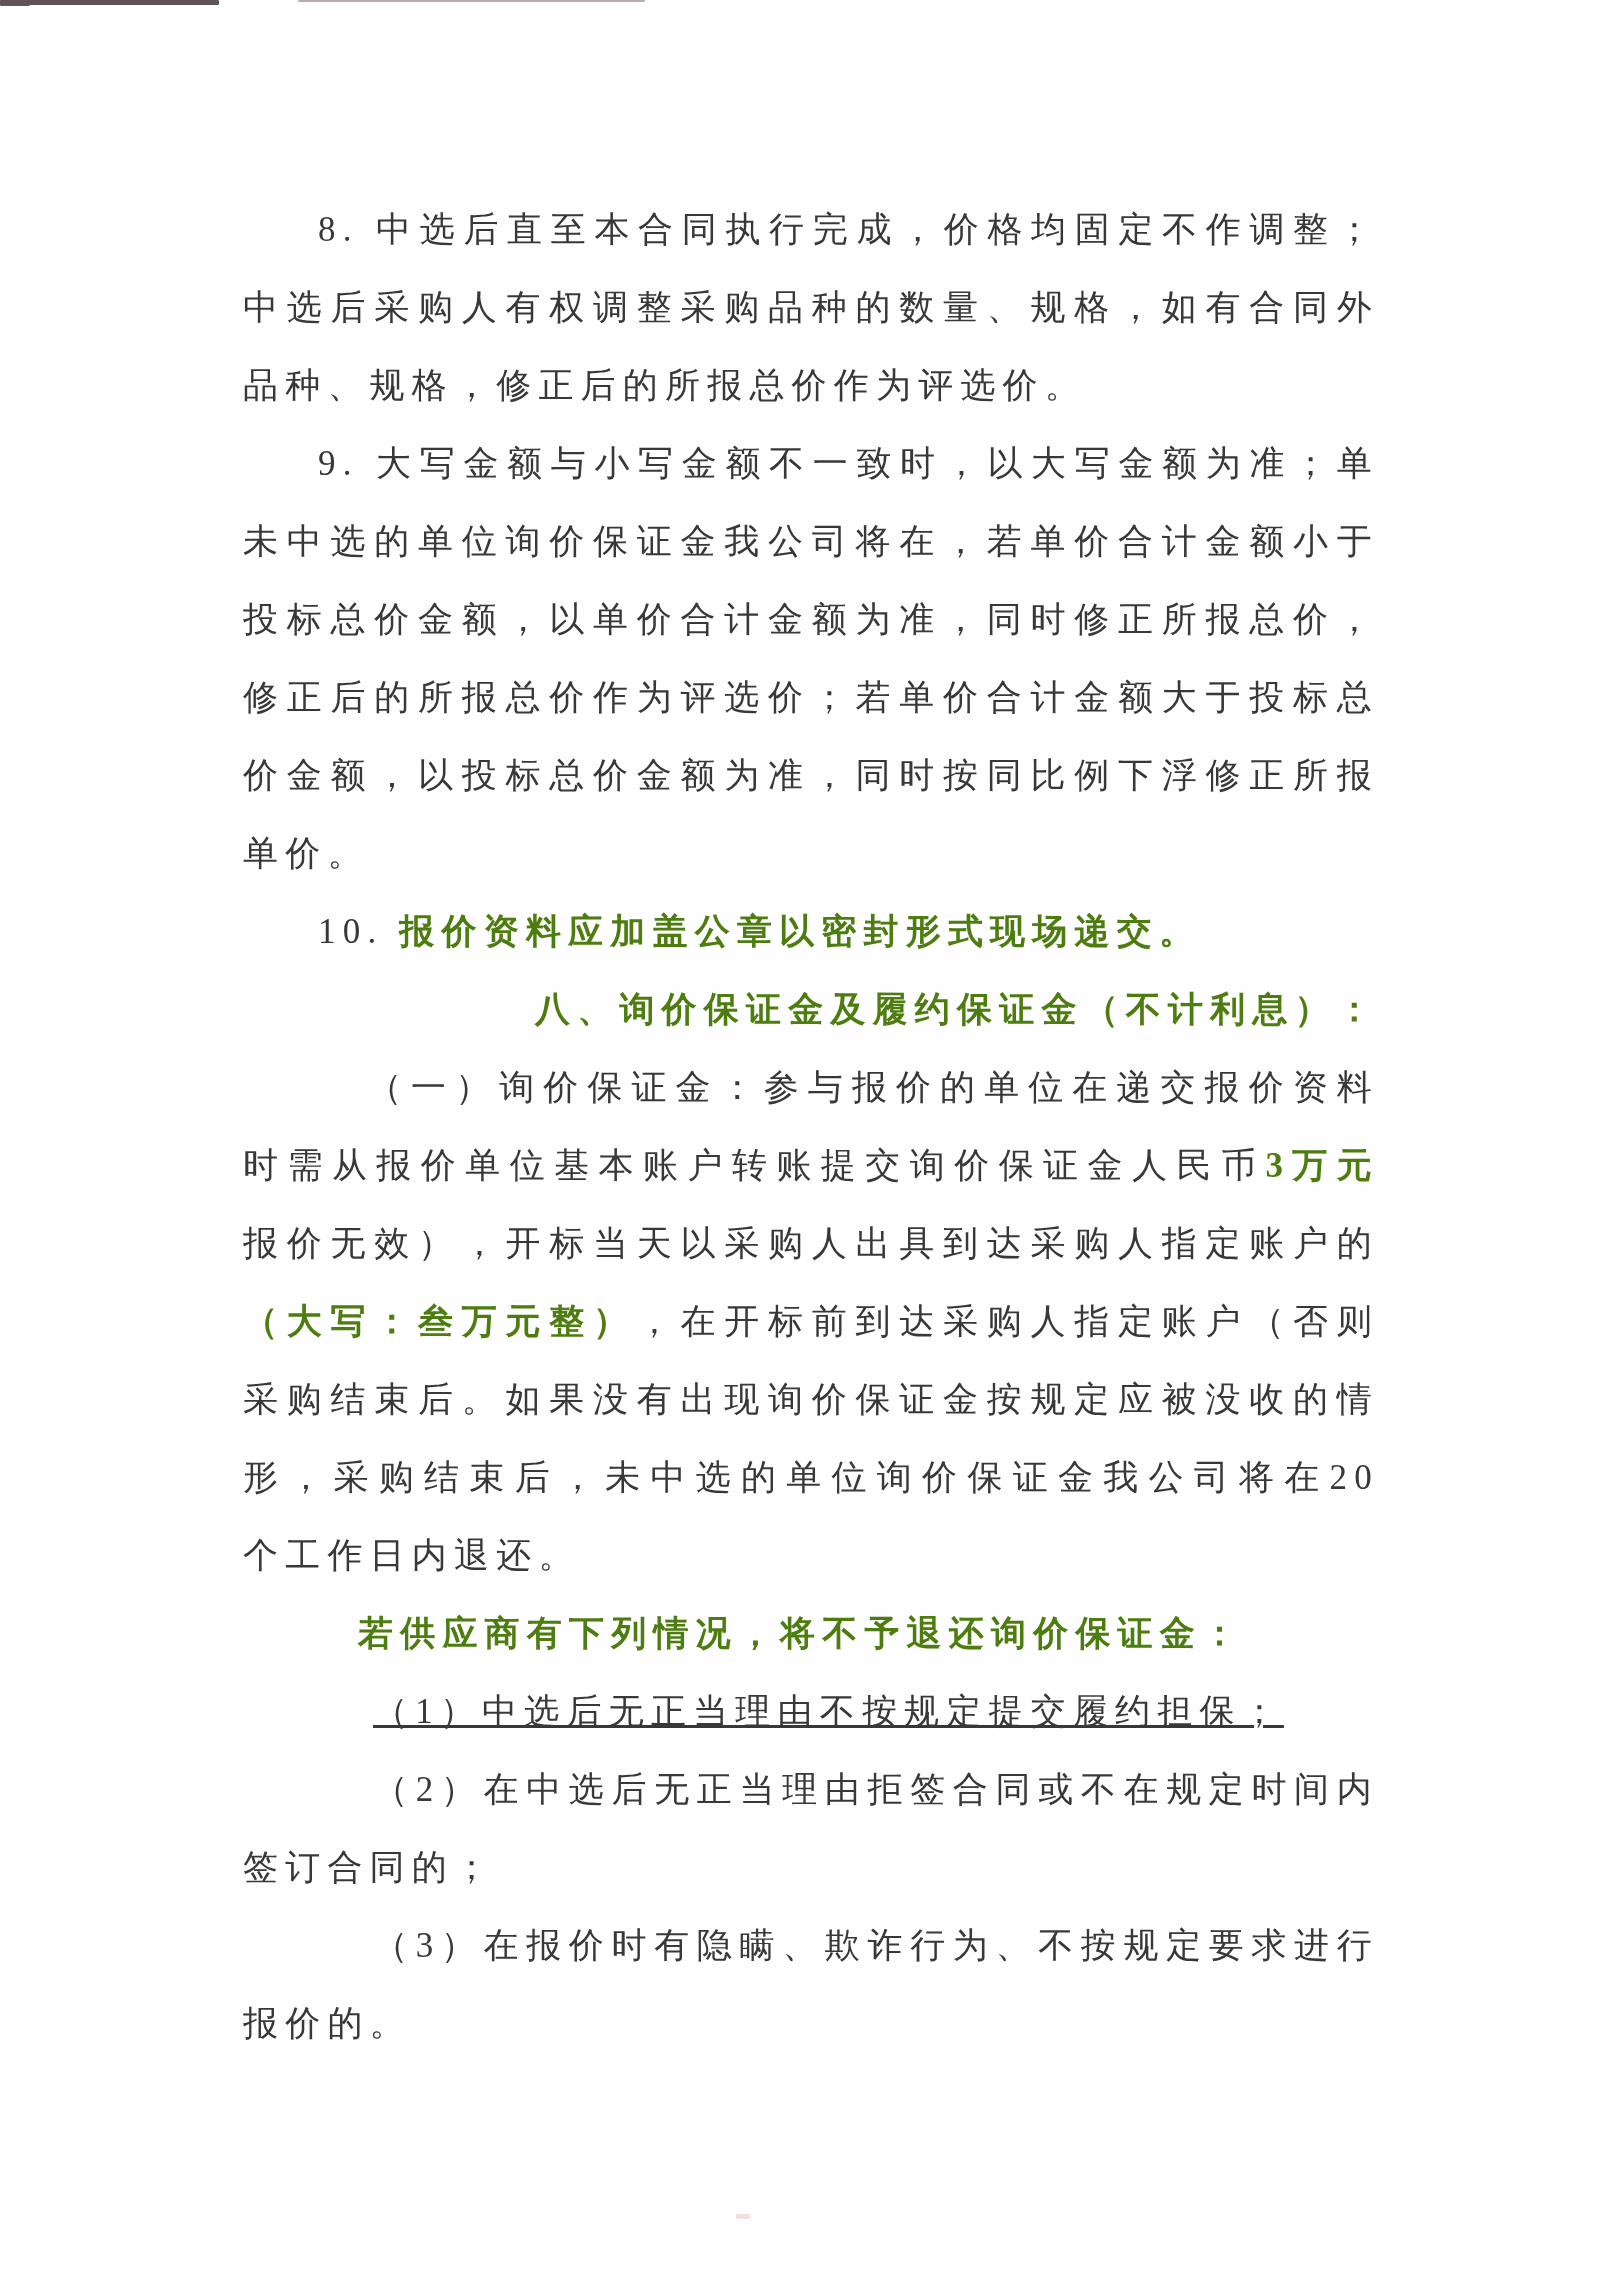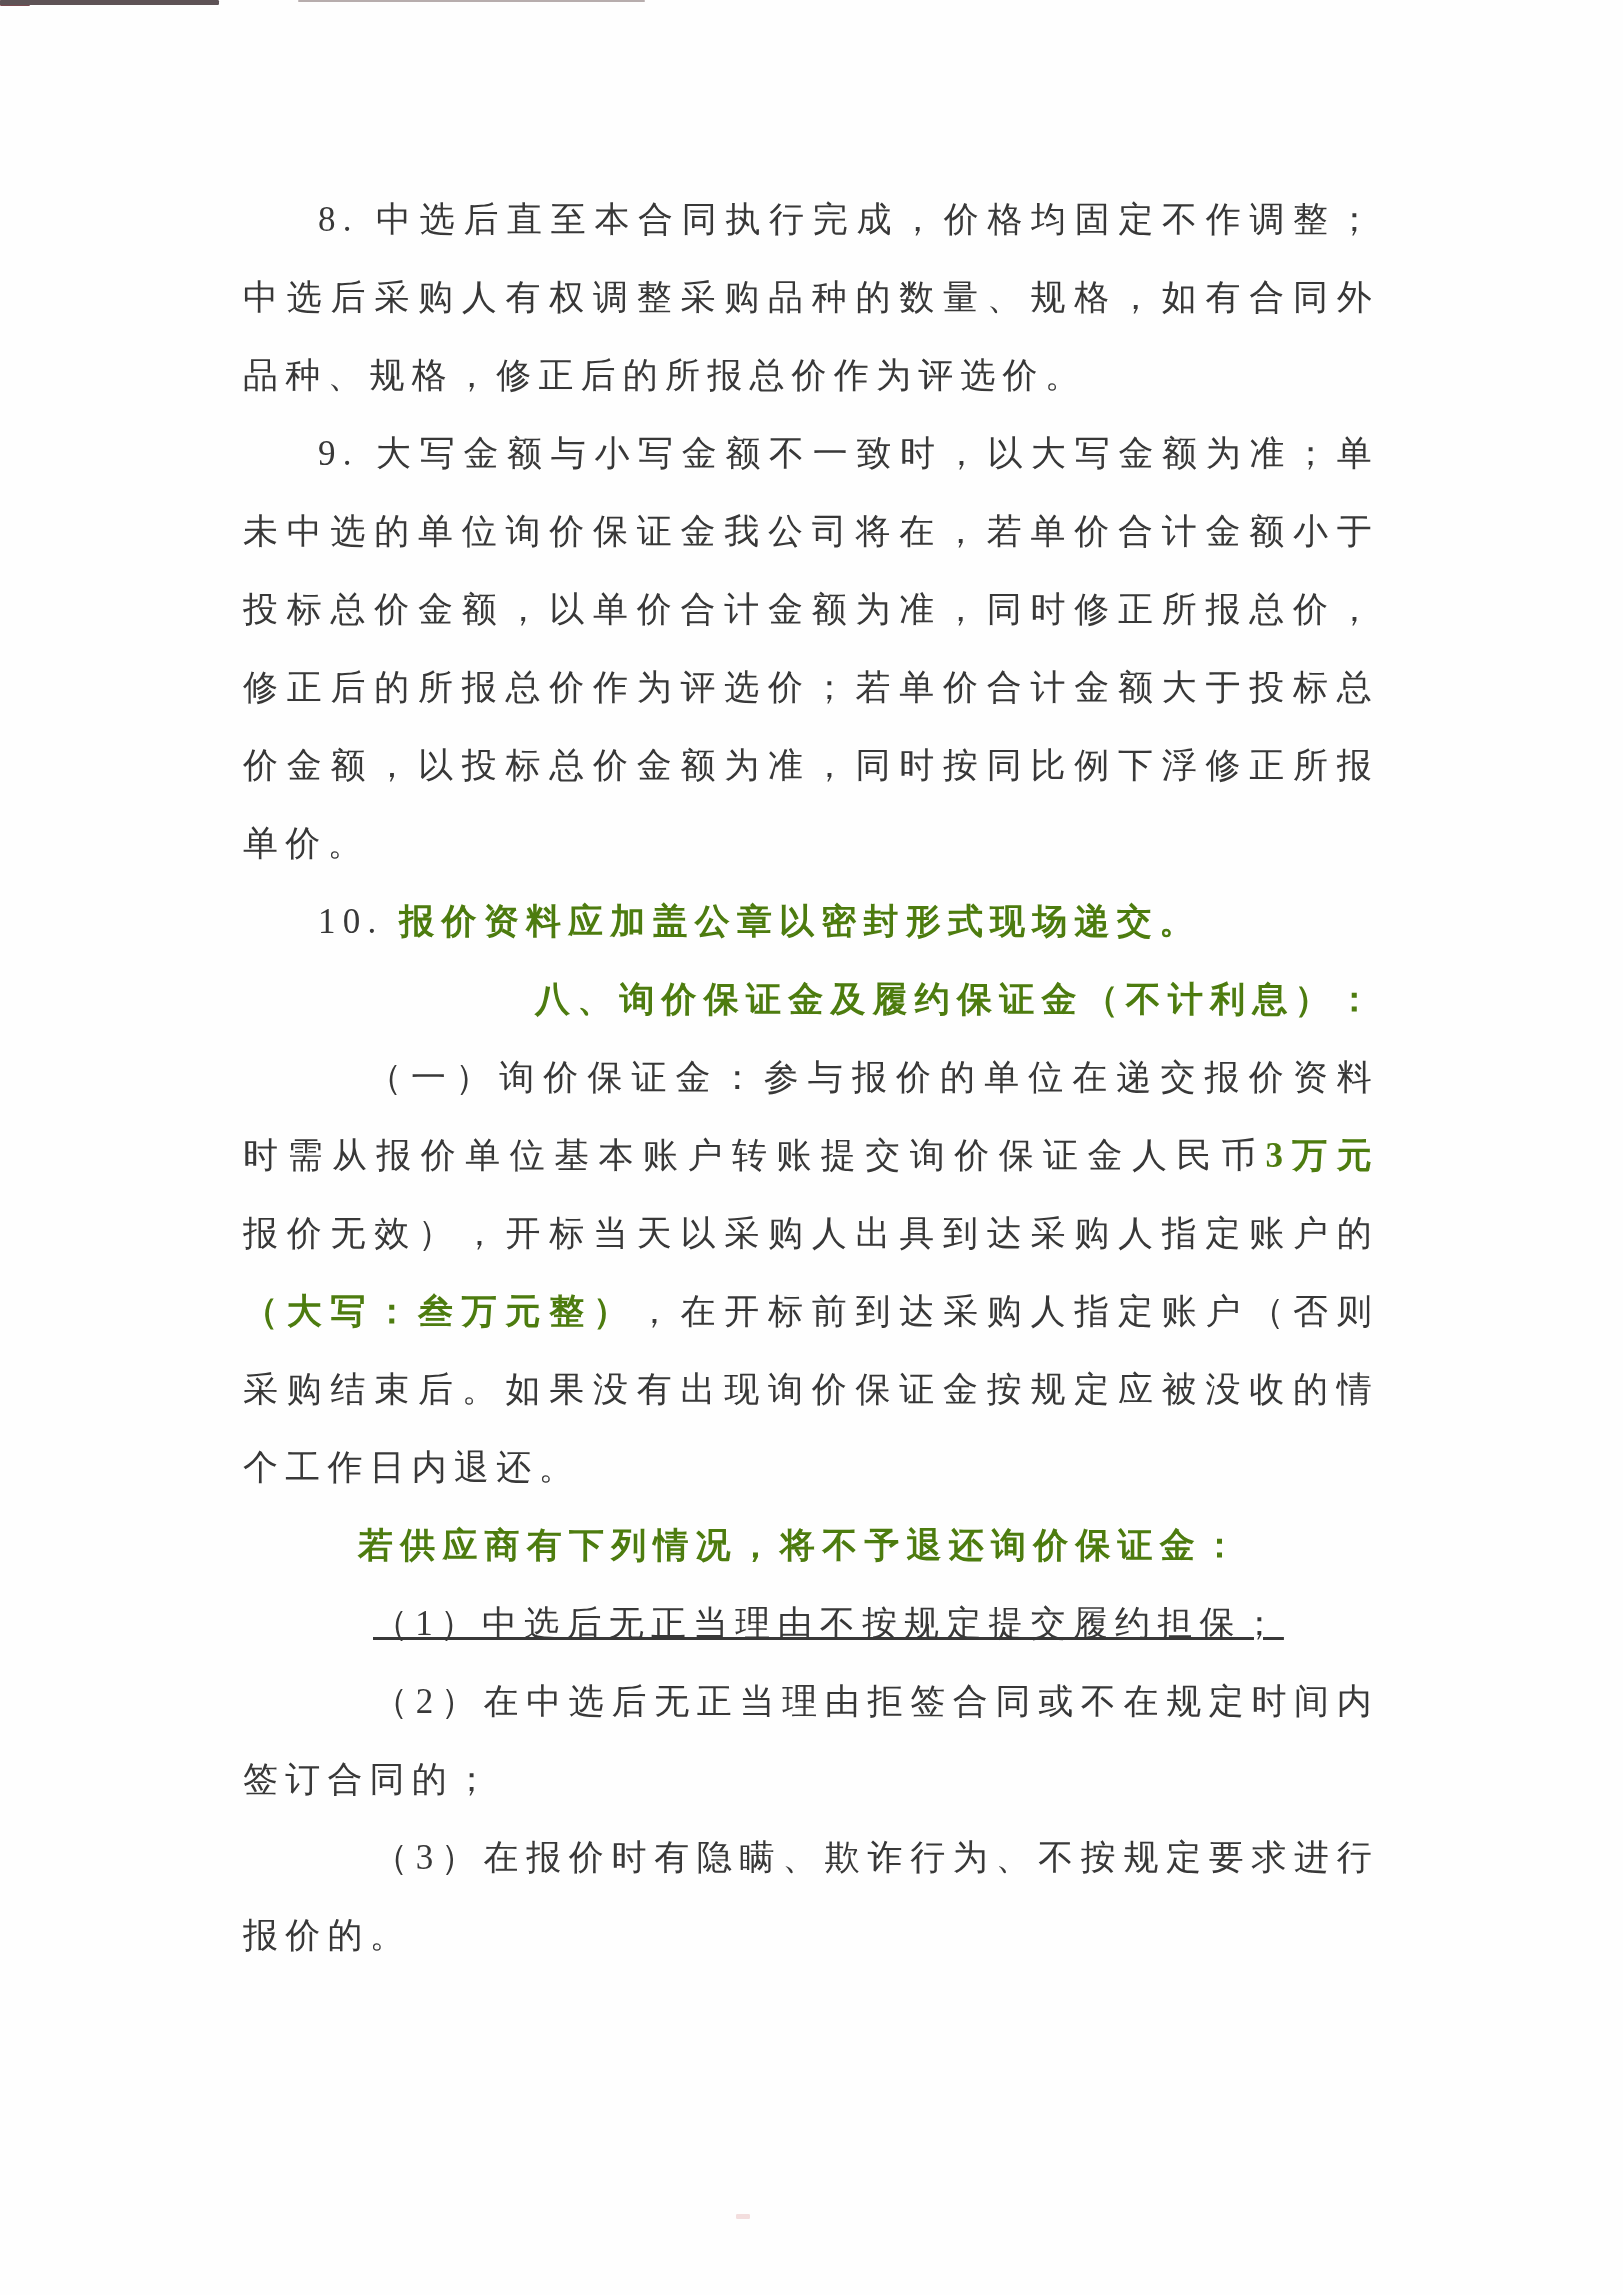--- a/index.html
+++ b/index.html
@@ -7,21 +7,21 @@
     width:1623px;height:2295px;
     background:#fdfdfd;
     position:relative;
     overflow:hidden;
     font-family:"Liberation Serif","DejaVu Serif",serif;
   }
   .page{position:absolute;inset:0;background:#fefefe;}
   .doc{
     position:absolute;
     left:243px;
-    top:181px;
+    top:191px;
     width:1136px;
     color:#383838;
   }
   .line{
     height:78px;
     line-height:78px;
     font-size:35px;
     letter-spacing:7.2px;
     white-space:nowrap;
     text-align:left;
@@ -51,20 +51,21 @@
       <div class="line j"><span>修正后的所报总价作为评选价；若单价合计金额大于投标总</span></div>
       <div class="line j"><span>价金额，以投标总价金额为准，同时按同比例下浮修正所报</span></div>
       <div class="line"><span>单价。</span></div>
       <div class="line" style="padding-left: 75px;"><span>10. </span><span class="b">报价资料应加盖公章以密封形式现场递交。</span></div>
       <div class="line" style="padding-left: 89px; text-align: right;"><span class="b">八、询价保证金及履约保证金（不计利息）：</span></div>
       <div class="line j" style="padding-left: 124px;"><span>（一）询价保证金：参与报价的单位在递交报价资料</span></div>
       <div class="line j"><span>时需从报价单位基本账户转账提交询价保证金人民币</span><span class="b">3万元</span></div>
       <div class="line j"><span>报价无效），开标当天以采购人出具到达采购人指定账户的</span></div>
       <div class="line j"><span class="b">（大写：叁万元整）</span><span>，在开标前到达采购人指定账户（否则</span></div>
       <div class="line j"><span>采购结束后。如果没有出现询价保证金按规定应被没收的情</span></div>
+      <div class="line j"><span>形，采购结束后，未中选的单位询价保证金我公司将在</span><span>20</span></div>
       <div class="line"><span>个工作日内退还。</span></div>
       <div class="line" style="padding-left: 115px;"><span class="b">若供应商有下列情况，将不予退还询价保证金：</span></div>
       <div class="line" style="padding-left: 130px; text-decoration: underline;"><span>（1）中选后无正当理由不按规定提交履约担保；</span></div>
       <div class="line j" style="padding-left: 130px;"><span>（2）在中选后无正当理由拒签合同或不在规定时间内</span></div>
       <div class="line"><span>签订合同的；</span></div>
       <div class="line j" style="padding-left: 130px;"><span>（3）在报价时有隐瞒、欺诈行为、不按规定要求进行</span></div>
       <div class="line"><span>报价的。</span></div>
     </div>
 </div>
 

